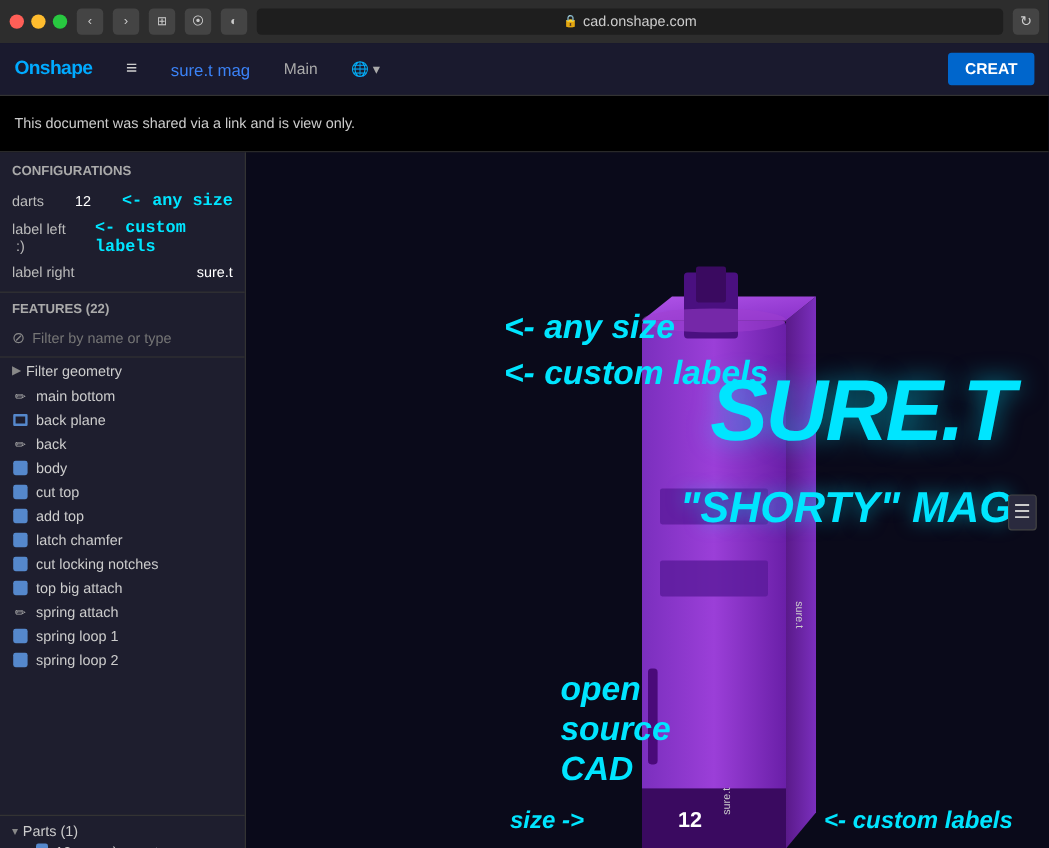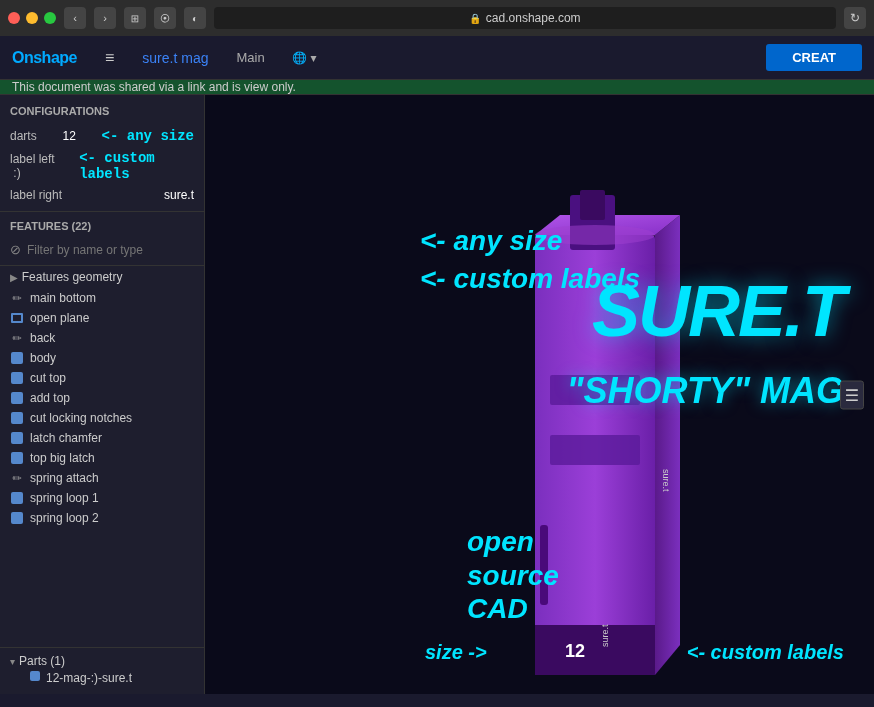--- a/index.html
+++ b/index.html
@@ -62,33 +62,33 @@
     .doc-tab { color: #aaa; font-size: 13px; }
     .globe-btn {
       display: flex; align-items: center; gap: 3px;
       color: #aaa; font-size: 12px; cursor: pointer;
     }
     .create-btn {
       margin-left: auto;
       background: #0066cc;
       color: #fff;
       border: none;
-      padding: 6px 26px;
+      padding: 6px 14px;
       font-size: 13px;
       font-weight: 600;
       cursor: pointer;
       border-radius: 3px;
     }
 
     
     .shared-notice {
-      background: #14532d;
+      background: #000000;
       color: #ccc;
       font-size: 12px;
-      padding: 0 12px;
+      padding: 16px 12px;
       border-bottom: 1px solid #333;
     }
 
     
     .main-content {
       display: flex;
       height: calc(707px - 36px - 44px - 28px);
     }
 
     
@@ -341,35 +341,35 @@
         <span class="features-title">Features (22)</span>
       </div>
 
       <div class="search-row">
         <span class="filter-icon">⊘</span>
         <input class="search-input" type="text" placeholder="Filter by name or type" style="">
       </div>
 
       <div class="default-geometry-row">
         <span class="chevron-right">▶</span>
-        <span>Features geometry</span>
+        <span>Filter geometry</span>
       </div>
 
       <div class="feature-item">
         <div class="feature-icon">
           <span style="color:#aaa;font-size:11px;">✏</span>
         </div>
         <span>main bottom</span>
       </div>
 
       <div class="feature-item">
         <div class="feature-icon">
           <div class="icon-plane"></div>
         </div>
-        <span>open plane</span>
+        <span>back plane</span>
       </div>
 
       <div class="feature-item">
         <div class="feature-icon">
           <span style="color:#aaa;font-size:11px;">✏</span>
         </div>
         <span>back</span>
       </div>
 
       <div class="feature-item">
@@ -390,35 +390,35 @@
         <div class="feature-icon">
           <div class="icon-cube"></div>
         </div>
         <span>add top</span>
       </div>
 
       <div class="feature-item">
         <div class="feature-icon">
           <div class="icon-cube"></div>
         </div>
+        <span>latch chamfer</span>
+      </div>
+
+      <div class="feature-item">
+        <div class="feature-icon">
+          <div class="icon-cube"></div>
+        </div>
         <span>cut locking notches</span>
       </div>
 
       <div class="feature-item">
         <div class="feature-icon">
           <div class="icon-cube"></div>
         </div>
-        <span>latch chamfer</span>
-      </div>
-
-      <div class="feature-item">
-        <div class="feature-icon">
-          <div class="icon-cube"></div>
-        </div>
-        <span>top big latch</span>
+        <span>top big attach</span>
       </div>
 
       <div class="feature-item">
         <div class="feature-icon">
           <span style="color:#aaa;font-size:11px;">✏</span>
         </div>
         <span>spring attach</span>
       </div>
 
       <div class="feature-item">

